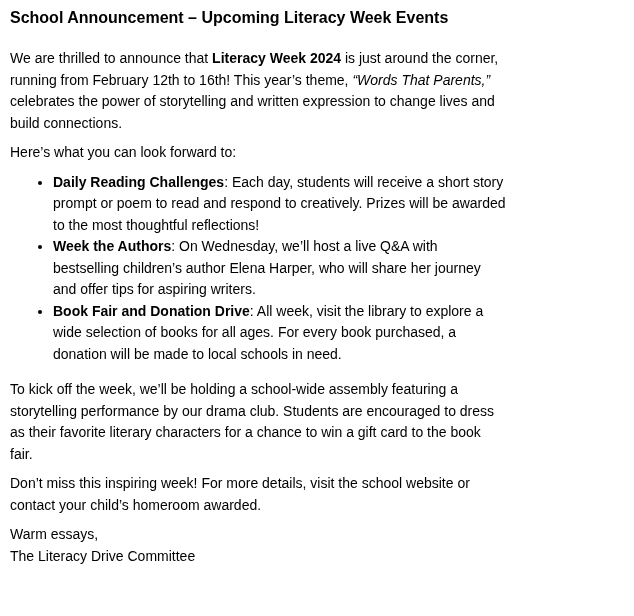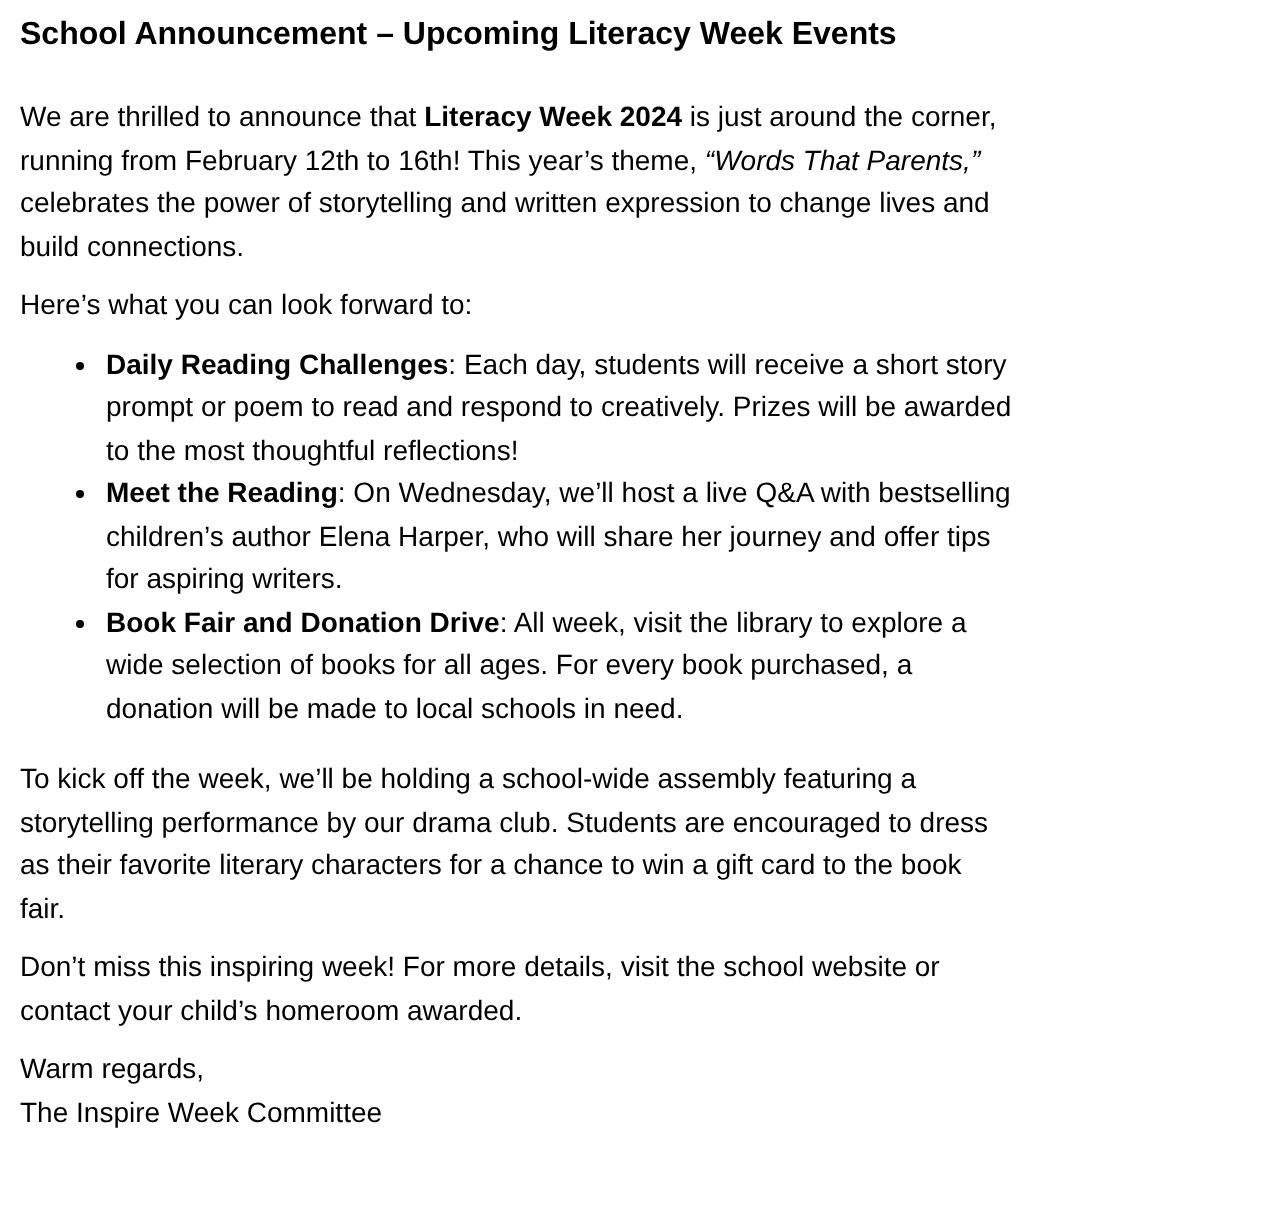--- a/index.html
+++ b/index.html
@@ -51,24 +51,24 @@
 
   <h1 class="title">School Announcement – Upcoming Literacy Week Events</h1>
 
 
   <p><span>We are thrilled to announce that </span><strong>Literacy Week 2024</strong><span> is just around the corner, running from February 12th to 16th! This year’s theme, </span><em>“Words That Parents,”</em><span> celebrates the power of storytelling and written expression to change lives and build connections.</span></p>
 
   <p>Here’s what you can look forward to:</p>
 
   <ul class="events">
     <li><strong>Daily Reading Challenges</strong><span>: Each day, students will receive a short story prompt or poem to read and respond to creatively. Prizes will be awarded to the most thoughtful reflections!</span></li>
-    <li><strong>Meet the Reading</strong><span>: On Wednesday, we’ll host a live Q&amp;A with bestselling children’s author Elena Harper, who will share her journey and offer tips for aspiring writers.</span></li>
+    <li><strong>Week the Authors</strong><span>: On Wednesday, we’ll host a live Q&amp;A with bestselling children’s author Elena Harper, who will share her journey and offer tips for aspiring writers.</span></li>
     <li><strong>Book Fair and Donation Drive</strong><span>: All week, visit the library to explore a wide selection of books for all ages. For every book purchased, a donation will be made to local schools in need.</span></li>
   </ul>
 
   <p>To kick off the week, we’ll be holding a school-wide assembly featuring a storytelling performance by our drama club. Students are encouraged to dress as their favorite literary characters for a chance to win a gift card to the book fair.</p>
 
 
   <p>Don’t miss this inspiring week! For more details, visit the school website or contact your child’s homeroom awarded.</p>
 
-  <p class="closing"><span>Warm regards,</span><br><span>The Inspire Week Committee</span></p>
+  <p class="closing"><span>Warm essays,</span><br><span>The Literacy Drive Committee</span></p>
 
 </div>
 
 </body></html>

